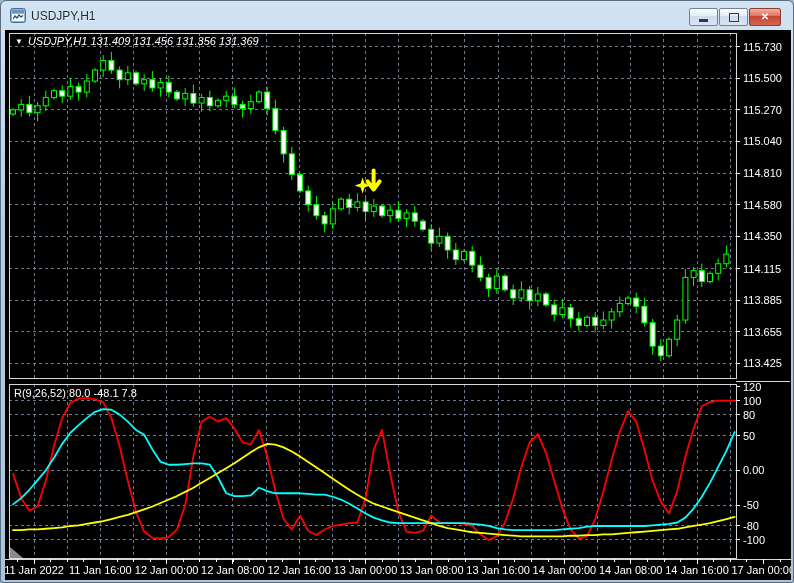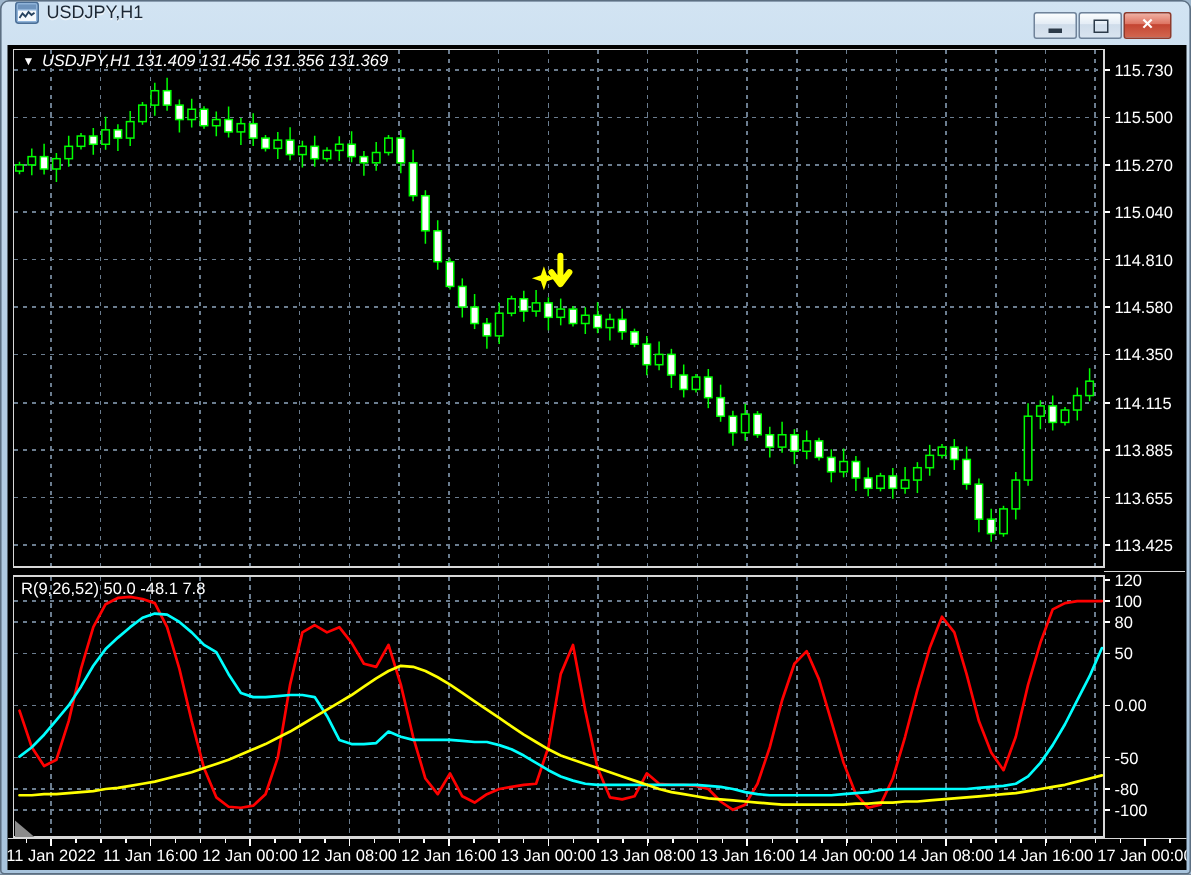--- a/index.html
+++ b/index.html
@@ -1,19 +1,19 @@
 <!DOCTYPE html>
 <html><head>
 <meta charset="utf-8">
 <style>
   html,body{margin:0;padding:0;background:#9eb6cc;font-family:"Liberation Sans",sans-serif;}
   .window{position:relative;width:794px;height:583px;box-sizing:border-box;
     background:linear-gradient(#d2e4f3,#b4cde4 40%,#a8c4dd);
     border:1px solid #5c6f82;border-radius:6px 6px 3px 3px;overflow:hidden;}
-  .titlebar{position:absolute;left:0;top:0;right:0;height:29px;display:flex;}
+  .titlebar{position:absolute;left:0;top:0;right:0;height:29px;display:flex;align-items:center;}
   .app-icon{margin:0 5px 0 9px;display:inline-flex;}
   .title{font-size:12px;color:#1c2733;text-shadow:0 1px 0 rgba(255,255,255,.6);}
   .winbtns{position:absolute;right:12px;top:7px;display:flex;gap:1px;}
   .wbtn{box-sizing:border-box;width:29px;height:18px;border:1px solid #70839a;border-radius:2px;
     background:linear-gradient(#fbfdfe,#e3ecf5 45%,#cfdcea 46%,#d9e4f0);
     display:flex;align-items:center;justify-content:center;padding:0;cursor:pointer;
     font-size:9px;color:#2c3a49;line-height:1;}
   .wbtn.close{width:32px;border-color:#8e3b2d;
     background:linear-gradient(#f0b0a2,#dd7260 45%,#c44532 46%,#d2664f);color:#fff;font-weight:bold;font-size:10px;}
   .glyph-min{display:block;width:9px;height:3px;background:#2c3a49;margin-top:7px;}
@@ -407,15 +407,15 @@
         <polyline points="8,443.784 16.2,468.144 24.4,480.672 32.599999999999994,476.496 40.8,450.744 49,415.944 57.199999999999996,388.104 65.39999999999999,372.79200000000003 73.6,368.616 81.8,367.91999999999996 90,369.312 98.19999999999999,372.096 106.39999999999999,388.104 114.6,415.944 122.79999999999998,450.744 131,482.064 139.2,501.552 147.39999999999998,507.81600000000003 155.6,508.51199999999994 163.79999999999998,507.12 172,499.46399999999994 180.2,475.104 188.39999999999998,426.384 196.6,391.584 204.79999999999998,386.712 212.99999999999997,391.584 221.2,388.104 229.39999999999998,398.544 237.59999999999997,412.464 245.79999999999998,414.552 254,399.93600000000004 262.2,426.384 270.4,461.18399999999997 278.59999999999997,489.024 286.79999999999995,499.46399999999994 295,485.544 303.2,500.856 311.4,505.03200000000004 319.59999999999997,499.46399999999994 327.79999999999995,495.98400000000004 336,494.592 344.2,493.20000000000005 352.4,492.504 360.59999999999997,468.144 368.79999999999995,419.424 376.99999999999994,399.93600000000004 385.2,443.784 393.4,482.064 401.59999999999997,501.552 409.79999999999995,502.94399999999996 417.99999999999994,500.856 426.2,485.544 434.4,492.504 442.59999999999997,493.20000000000005 450.79999999999995,493.20000000000005 458.99999999999994,493.89599999999996 467.19999999999993,495.98400000000004 475.4,504.336 483.59999999999997,509.904 491.79999999999995,506.424 499.99999999999994,492.504 508.19999999999993,468.144 516.4,436.824 524.5999999999999,412.464 532.8,404.112 541,422.904 549.1999999999999,450.744 557.4,478.584 565.5999999999999,499.46399999999994 573.8,508.51199999999994 582,506.424 590.1999999999999,489.024 598.4,461.18399999999997 606.5999999999999,429.86400000000003 614.8,402.024 623,381.144 631.1999999999999,391.584 639.4,419.424 647.5999999999999,450.744 655.8,471.624 664,483.456 672.1999999999999,461.18399999999997 680.4,426.384 688.5999999999999,398.544 696.8,376.272 704.9999999999999,372.096 713.1999999999999,370.704 721.4,370.704 729.5999999999999,370.704" fill="none" stroke="#FF0000" stroke-width="1.8" stroke-linejoin="round" stroke-linecap="round"></polyline>
         <polyline points="8,474.408 16.2,468.144 24.4,459.79200000000003 32.599999999999994,450.048 40.8,440.304 49,427.776 57.199999999999996,413.856 65.39999999999999,402.72 73.6,395.06399999999996 81.8,388.104 90,381.84000000000003 98.19999999999999,379.05600000000004 106.39999999999999,379.752 114.6,384.624 122.79999999999998,391.584 131,399.93600000000004 139.2,404.808 147.39999999999998,419.424 155.6,431.952 163.79999999999998,434.736 172,434.736 180.2,434.03999999999996 188.39999999999998,433.344 196.6,433.344 204.79999999999998,434.736 212.99999999999997,447.264 221.2,463.272 229.39999999999998,466.056 237.59999999999997,466.056 245.79999999999998,465.36 254,457.704 262.2,461.18399999999997 270.4,463.272 278.59999999999997,463.272 286.79999999999995,463.272 295,463.272 303.2,463.968 311.4,464.664 319.59999999999997,464.664 327.79999999999995,466.752 336,469.536 344.2,473.712 352.4,478.584 360.59999999999997,483.456 368.79999999999995,487.63199999999995 376.99999999999994,490.41600000000005 385.2,492.504 393.4,493.20000000000005 401.59999999999997,493.20000000000005 409.79999999999995,493.20000000000005 417.99999999999994,493.20000000000005 426.2,493.20000000000005 434.4,493.20000000000005 442.59999999999997,493.20000000000005 450.79999999999995,493.20000000000005 458.99999999999994,493.20000000000005 467.19999999999993,493.89599999999996 475.4,494.592 483.59999999999997,495.98400000000004 491.79999999999995,498.072 499.99999999999994,499.46399999999994 508.19999999999993,500.15999999999997 516.4,500.15999999999997 524.5999999999999,500.15999999999997 532.8,500.15999999999997 541,500.15999999999997 549.1999999999999,500.15999999999997 557.4,499.46399999999994 565.5999999999999,498.76800000000003 573.8,498.072 582,496.67999999999995 590.1999999999999,495.98400000000004 598.4,495.98400000000004 606.5999999999999,495.98400000000004 614.8,495.98400000000004 623,495.98400000000004 631.1999999999999,495.98400000000004 639.4,495.98400000000004 647.5999999999999,495.288 655.8,494.592 664,493.89599999999996 672.1999999999999,492.504 680.4,487.63199999999995 688.5999999999999,478.584 696.8,466.752 704.9999999999999,452.832 713.1999999999999,436.824 721.4,420.81600000000003 729.5999999999999,402.024" fill="none" stroke="#00FFFF" stroke-width="1.8" stroke-linejoin="round" stroke-linecap="round"></polyline>
         <polyline points="8,500.15999999999997 16.2,500.15999999999997 24.4,499.46399999999994 32.599999999999994,499.46399999999994 40.8,498.76800000000003 49,498.072 57.199999999999996,497.376 65.39999999999999,495.98400000000004 73.6,495.288 81.8,493.89599999999996 90,492.504 98.19999999999999,491.11199999999997 106.39999999999999,489.024 114.6,486.93600000000004 122.79999999999998,484.84799999999996 131,482.064 139.2,479.28 147.39999999999998,476.496 155.6,473.016 163.79999999999998,469.536 172,466.056 180.2,461.88 188.39999999999998,457.704 196.6,452.832 204.79999999999998,447.96 212.99999999999997,443.088 221.2,438.216 229.39999999999998,433.344 237.59999999999997,427.776 245.79999999999998,422.20799999999997 254,417.336 262.2,413.856 270.4,414.552 278.59999999999997,417.336 286.79999999999995,421.512 295,426.384 303.2,431.952 311.4,437.52 319.59999999999997,443.088 327.79999999999995,448.656 336,454.224 344.2,459.79200000000003 352.4,464.664 360.59999999999997,469.536 368.79999999999995,473.712 376.99999999999994,476.496 385.2,479.28 393.4,482.064 401.59999999999997,484.84799999999996 409.79999999999995,487.63199999999995 417.99999999999994,490.41600000000005 426.2,493.20000000000005 434.4,495.98400000000004 442.59999999999997,498.072 450.79999999999995,499.46399999999994 458.99999999999994,500.856 467.19999999999993,502.24800000000005 475.4,502.94399999999996 483.59999999999997,503.64 491.79999999999995,504.336 499.99999999999994,505.03200000000004 508.19999999999993,505.72799999999995 516.4,506.424 524.5999999999999,506.424 532.8,506.424 541,506.424 549.1999999999999,506.424 557.4,506.424 565.5999999999999,505.72799999999995 573.8,505.72799999999995 582,505.03200000000004 590.1999999999999,505.03200000000004 598.4,504.336 606.5999999999999,504.336 614.8,503.64 623,502.94399999999996 631.1999999999999,502.24800000000005 639.4,501.552 647.5999999999999,500.856 655.8,500.15999999999997 664,499.46399999999994 672.1999999999999,498.76800000000003 680.4,497.376 688.5999999999999,495.98400000000004 696.8,494.592 704.9999999999999,493.20000000000005 713.1999999999999,491.11199999999997 721.4,489.024 729.5999999999999,486.93600000000004" fill="none" stroke="#FFFF00" stroke-width="1.8" stroke-linejoin="round" stroke-linecap="round"></polyline>
         <path d="M 357.59999999999997 147.4482484076432 L 359.59999999999997 153.4482484076432 L 365.59999999999997 155.4482484076432 L 359.59999999999997 157.4482484076432 L 357.59999999999997 163.4482484076432 L 355.59999999999997 157.4482484076432 L 349.59999999999997 155.4482484076432 L 355.59999999999997 153.4482484076432 Z" fill="#FFFF00"></path>
         <path d="M 368.59999999999997 140.4482484076432 L 368.59999999999997 158.4482484076432 M 362.59999999999997 151.4482484076432 L 368.59999999999997 159.4482484076432 L 374.59999999999997 151.4482484076432" fill="none" stroke="#FFFF00" stroke-width="4" stroke-linecap="round" stroke-linejoin="round"></path>
         <polygon points="5,517 5,528 18,528" fill="#8a8a8a"></polygon>
       </svg>
     <div class="ohlc-header">
       <span class="dd">▼</span><span>USDJPY,H1 131.409 131.456 131.356 131.369</span>
     </div>
-    <div class="ind-label">R(9,26,52) 50.0 -48.1 7.8</div>
+    <div class="ind-label">R(9,26,52) 80.0 -48.1 7.8</div>
   </div>
 </div>
 
 </body></html>

